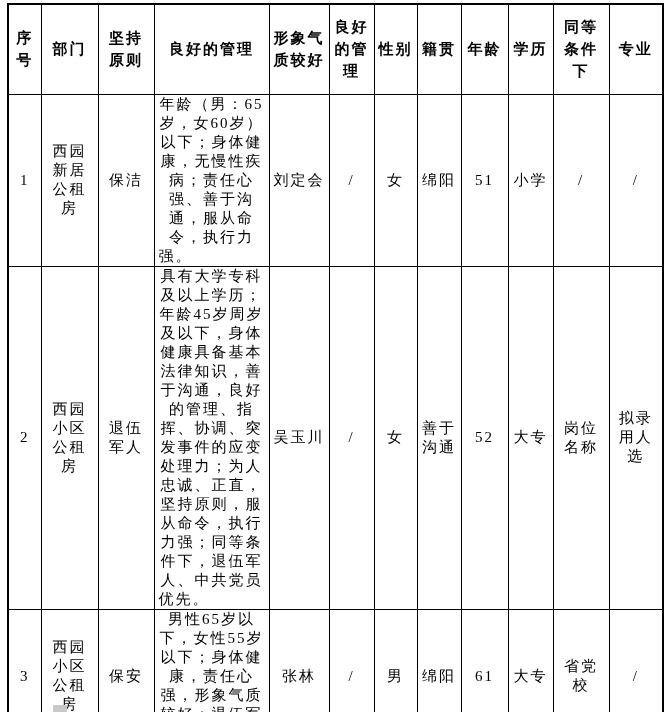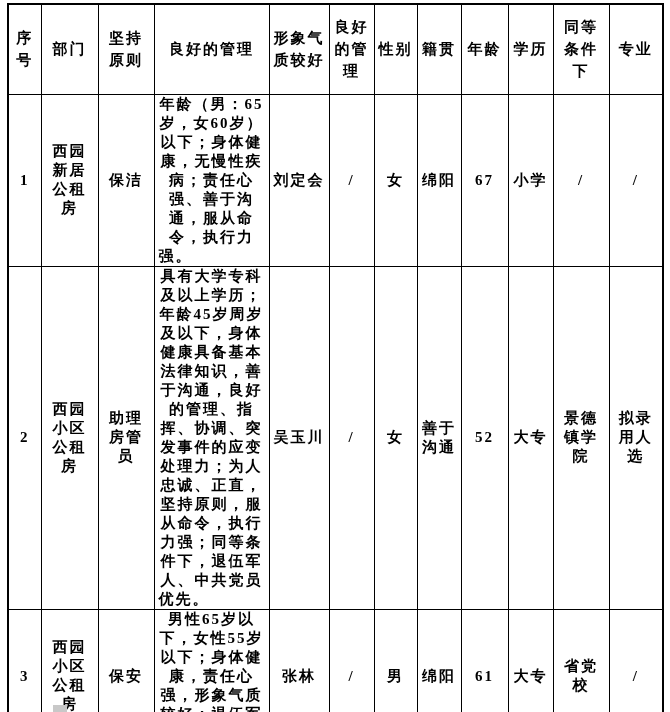--- a/index.html
+++ b/index.html
@@ -31,21 +31,20 @@
   table.recruit td {
     border: 1px solid #000000;
     padding: 0 4px;
     text-align: center;
     vertical-align: middle;
     font-size: 15px;
     line-height: 19px;
     letter-spacing: 2px;
     word-break: break-all;
     overflow: hidden;
-    font-weight: bold;
   }
   table.recruit th {
     font-weight: bold;
     line-height: 22px;
   }
   
   col.c1  { width: 33px; }
   col.c2  { width: 57px; }
   col.c3  { width: 56px; }
   col.c4  { width: 115px; }
@@ -123,38 +122,38 @@
     <tbody>
       <tr class="row-1">
         <td>1</td>
         <td class="cell-department">西园新居公租房</td>
         <td>保洁</td>
         <td class="cell-requirements">年龄（男：65岁，女60岁）以下；身体健康，无慢性疾病；责任心强、善于沟通，服从命令，执行力强。</td>
         <td>刘定会</td>
         <td class="cell-narrow">/</td>
         <td class="cell-narrow">女</td>
         <td class="cell-narrow">绵阳</td>
-        <td class="cell-narrow">67</td>
+        <td class="cell-narrow">51</td>
         <td class="cell-narrow">小学</td>
         <td>/</td>
         <td>/</td>
       </tr>
 
       <tr class="row-2">
         <td>2</td>
         <td class="cell-department">西园小区公租房</td>
-        <td>助理房管员</td>
+        <td>退伍军人</td>
         <td class="cell-requirements">具有大学专科及以上学历；年龄45岁周岁及以下，身体健康具备基本法律知识，善于沟通，良好的管理、指挥、协调、突发事件的应变处理力；为人忠诚、正直，坚持原则，服从命令，执行力强；同等条件下，退伍军人、中共党员优先。</td>
         <td>吴玉川</td>
         <td class="cell-narrow">/</td>
         <td class="cell-narrow">女</td>
         <td class="cell-narrow">善于沟通</td>
         <td class="cell-narrow">52</td>
         <td class="cell-narrow">大专</td>
-        <td>景德镇学院</td>
+        <td>岗位名称</td>
         <td>拟录用人选</td>
       </tr>
 
       <tr class="row-3">
         <td>3</td>
         <td class="cell-department">西园小区公租房</td>
         <td>保安</td>
         <td class="cell-requirements">男性65岁以下，女性55岁以下；身体健康，责任心强，形象气质较好；退伍军人优先。</td>
         <td>张林</td>
         <td class="cell-narrow">/</td>

